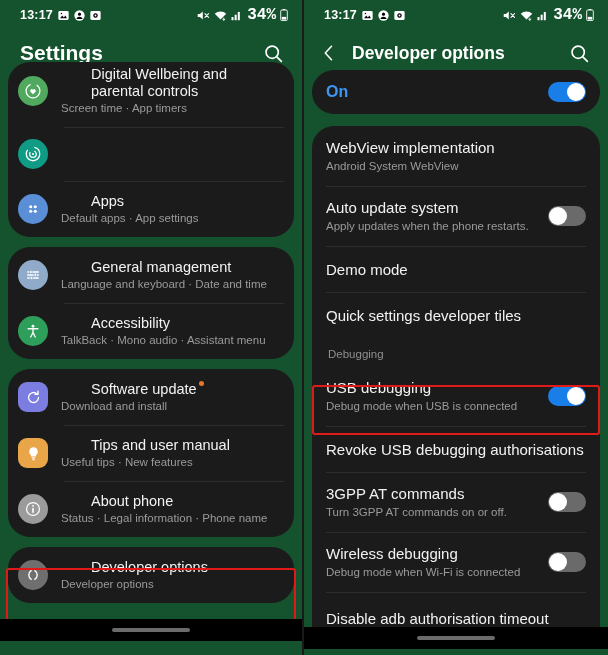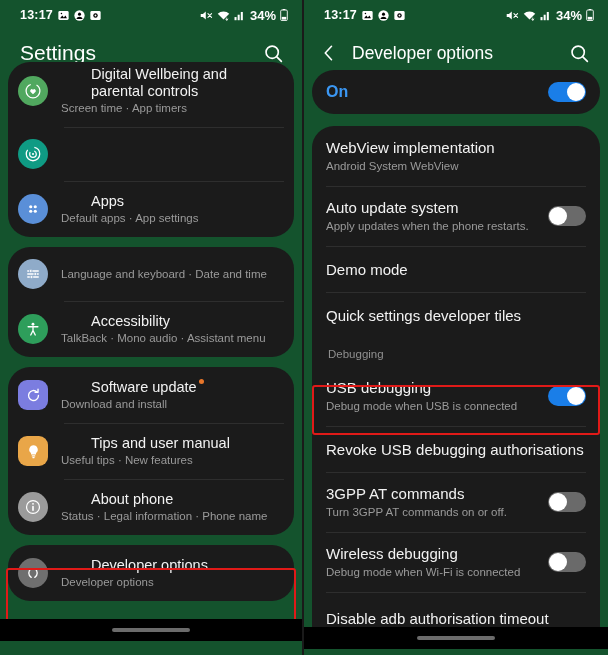--- a/index.html
+++ b/index.html
@@ -28,36 +28,36 @@
     height: 30px;
     display: flex;
     align-items: center;
     justify-content: space-between;
     padding: 0 14px 0 20px;
     color: #ffffff;
   }
   .sb-left { display: flex; align-items: center; gap: 5px; }
   .sb-time { font-size: 12.5px; font-weight: bold; letter-spacing: .2px; }
   .sb-right { display: flex; align-items: center; gap: 4px; }
-  .sb-pct { font-size: 13px; font-weight: bold; }
+  .sb-pct { font-size: 16px; font-weight: bold; font-family: Liberation Mono, monospace; }
   .sb-ico { display: block; }
 
   
   .header {
     height: 46px;
     display: flex;
     align-items: center;
     padding: 0 16px 0 20px;
     gap: 10px;
   }
   .header.right-hdr { padding-left: 12px; }
   .title {
     color: #fff;
     font-size: 21px;
-    font-weight: normal;
+    font-weight: bold;
     flex: 1;
     white-space: nowrap;
   }
   .title.sub { font-size: 17.5px; }
   .icon-btn {
     width: 26px; height: 26px;
     display: flex; align-items: center; justify-content: center;
     flex: 0 0 auto;
   }
 
@@ -289,20 +289,21 @@
         <div class="row">
           <div class="ico-circle round" style="background:#8fabc9;">
             <svg width="18" height="18" viewBox="0 0 24 24">
                 <path d="M5 8h14M5 12h14M5 16h14" stroke="#fff" stroke-width="1.8" stroke-linecap="round"></path>
                 <circle cx="9" cy="8" r="1.9" fill="#fff" stroke="#8fabc9" stroke-width="1"></circle>
                 <circle cx="15" cy="12" r="1.9" fill="#fff" stroke="#8fabc9" stroke-width="1"></circle>
                 <circle cx="10" cy="16" r="1.9" fill="#fff" stroke="#8fabc9" stroke-width="1"></circle>
               </svg>
           </div>
           <div class="rtext">
+            <div class="rtitle">General management</div>
             <div class="rsub">Language and keyboard  ·  Date and time</div>
           </div>
         </div>
         <div class="row">
           <div class="ico-circle round" style="background:#2e9e5b;">
             <svg width="18" height="18" viewBox="0 0 24 24">
                 <circle cx="12" cy="5.6" r="1.9" fill="#fff"></circle>
                 <path d="M5.5 9h13M12 9v5m0 0l-3 6m3-6l3 6" stroke="#fff" stroke-width="1.8" stroke-linecap="round" fill="none"></path>
               </svg>
           </div>

